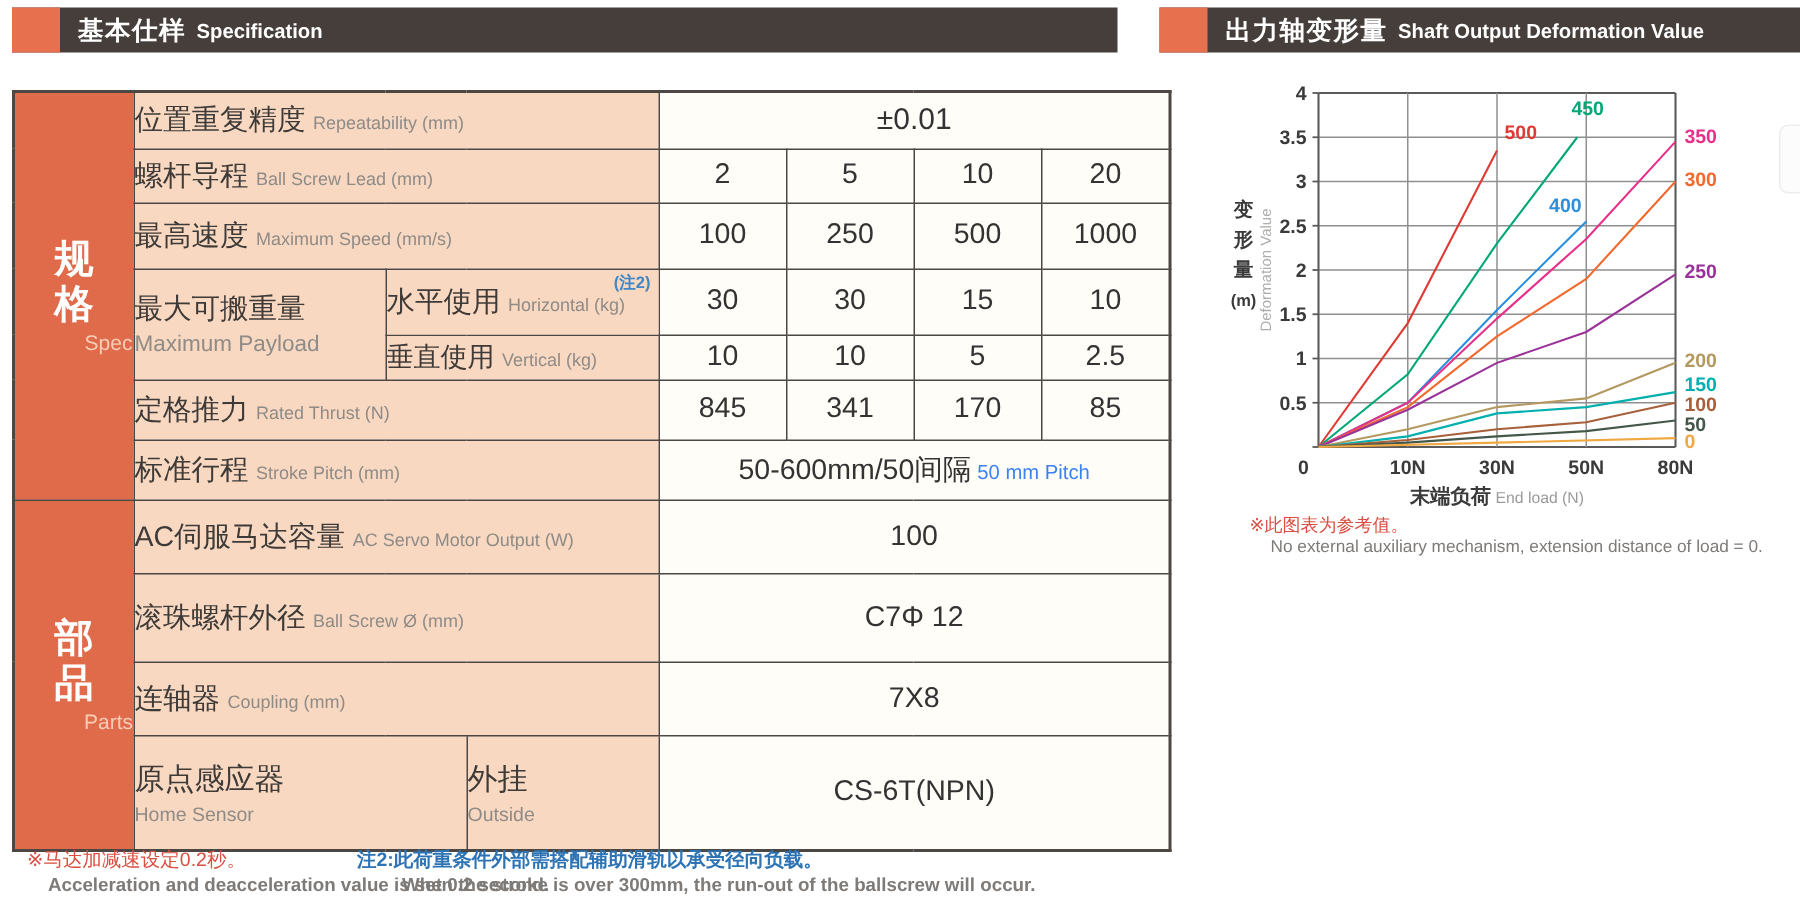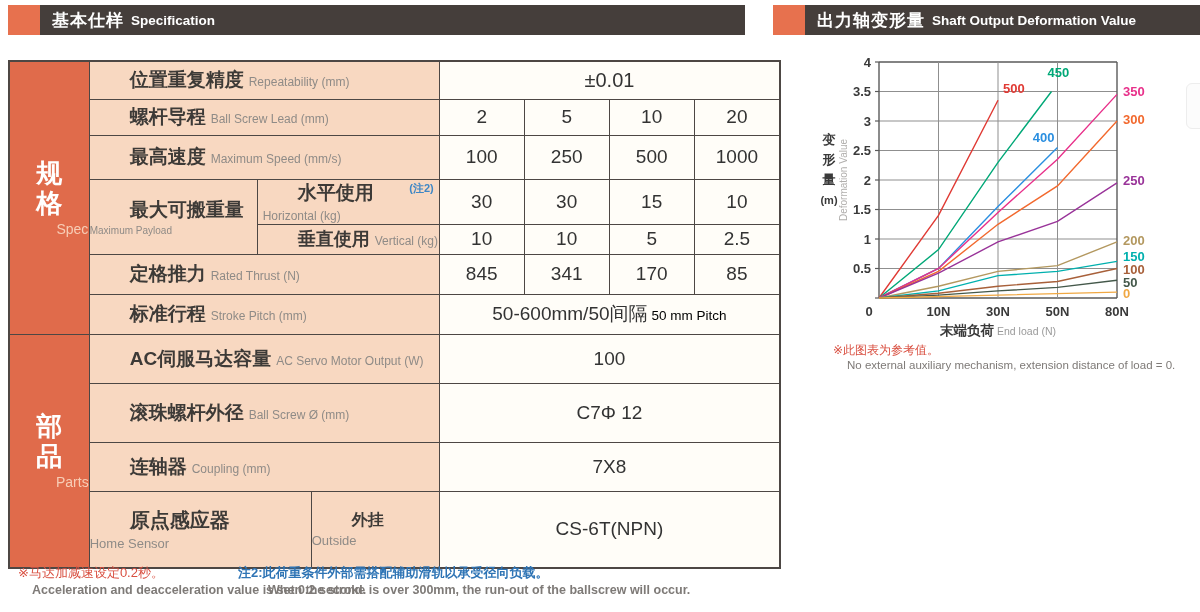--- a/index.html
+++ b/index.html
@@ -11,25 +11,25 @@
   .hdr-zh{color:#fff;font-size:17px;font-weight:700;letter-spacing:1px;margin-right:7px;white-space:nowrap;}
   .hdr-en{color:#fff;font-size:13.5px;font-weight:700;white-space:nowrap;}
   
   table.spec{position:absolute;left:8px;top:60px;border-collapse:collapse;table-layout:fixed;}
   table.spec td{border:1px solid #4d4744;padding:0;vertical-align:middle;}
   table.spec{border:2px solid #4d4744;}
   td.side{background:#e06b4b;text-align:center;vertical-align:middle;}
   .side-zh{color:#fff;font-size:26px;font-weight:700;line-height:1.15;}
   .side-en{color:#f7cdb6;font-size:14px;margin-top:2px;padding-left:46px;}
   td.lbl{background:#f8d8c1;padding-left:10px;}
-  .zh{color:#3d3a37;font-size:19px;font-weight:700;white-space:nowrap;padding-left:40px;}
+  .zh{color:#3d3a37;font-size:19px;font-weight:400;white-space:nowrap;}
   .en{color:#8f8b87;font-size:12px;font-weight:400;margin-left:5px;white-space:nowrap;margin-top:10px;}
-  .en2{color:#8f8b87;font-size:10px;font-weight:400;white-space:nowrap;line-height:1.2;margin-top:2px;}
+  .en2{color:#8f8b87;font-size:15px;font-weight:400;white-space:nowrap;line-height:1.2;margin-top:2px;}
   td.val{background:#fffdf8;text-align:center;color:#333;font-size:19px;font-weight:500;}
-  .val-en{color:#000000;font-size:13.5px;font-weight:400;margin-left:4px;}
+  .val-en{color:#3b82f6;font-size:13.5px;font-weight:400;margin-left:4px;}
   .rel{position:relative;}
   .note-sup{position:absolute;top:1px;right:5px;color:#3f87c5;font-size:11px;font-weight:600;}
   
   .fn{position:absolute;white-space:nowrap;}
   .fn-red{color:#d94f40;font-size:13px;font-weight:400;}
   .fn-blue{color:#2e74b5;font-size:13px;font-weight:700;}
   .fn-gray{color:#7e7a77;font-size:12.5px;font-weight:600;}
   
   .chart-wrap{position:absolute;left:820px;top:52px;width:380px;height:300px;}
   .edge-box{position:absolute;left:1186px;top:83px;width:26px;height:44px;background:#fcfcfc;
@@ -155,21 +155,21 @@
         <span class="zh">连轴器</span><span class="en">Coupling (mm)</span>
       </td>
       <td class="val" colspan="4">7X8</td>
     </tr>
     <tr style="height:77px">
       <td class="lbl" colspan="2">
         <div class="zh" style="font-size:20px">原点感应器</div>
         <div class="en2" style="font-size:13px">Home Sensor</div>
       </td>
       <td class="lbl">
-        <div class="zh" style="font-size:16px">外挂</div>
+        <div class="zh" style="font-size:20px">外挂</div>
         <div class="en2" style="font-size:13px">Outside</div>
       </td>
       <td class="val" colspan="4">CS-6T(NPN)</td>
     </tr>
   </tbody>
     </table>
 
   <div class="fn fn-red" style="left:18px;top:564px;">※马达加减速设定0.2秒。</div>
   <div class="fn fn-gray" style="left:32px;top:583px;">Acceleration and deacceleration value is set 0.2 second.</div>
   <div class="fn fn-blue" style="left:238px;top:564px;">注2:此荷重条件外部需搭配辅助滑轨以承受径向负载。</div>

